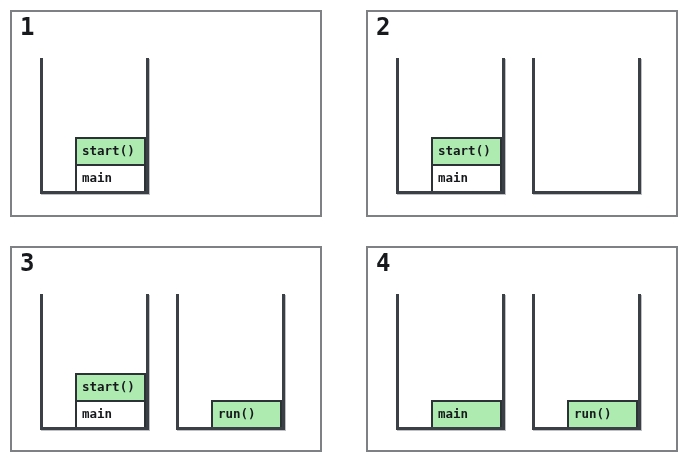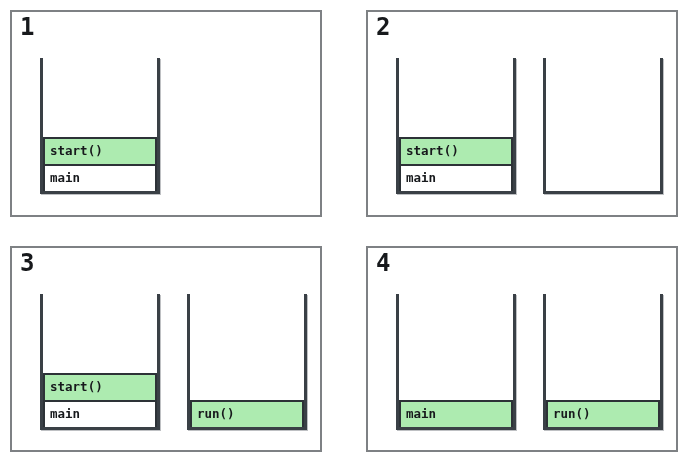--- a/index.html
+++ b/index.html
@@ -40,30 +40,31 @@
   }
   .stacks {
     position: absolute;
     left: 28px;
     top: 46px;
     display: flex;
     gap: 27px;
     align-items: flex-end;
   }
   .stack {
-    width: 120px;
+    width: 109px;
     height: 136px;
     box-sizing: border-box;
     border: 3px solid var(--wall, #3a4046);
     border-top: none;
     box-shadow: 1px 1px 0 rgba(110,116,122,0.45);
     display: flex;
     flex-direction: column;
     justify-content: flex-end;
     background: transparent;
+    padding-left: 32px;
   }
   .frame {
     height: 27px;
     box-sizing: border-box;
     border: 2px solid var(--frame-border, #2d3237);
     border-bottom: none;
     background: #ffffff;
     display: flex;
     align-items: center;
     padding: 0 4px 0 5px;

